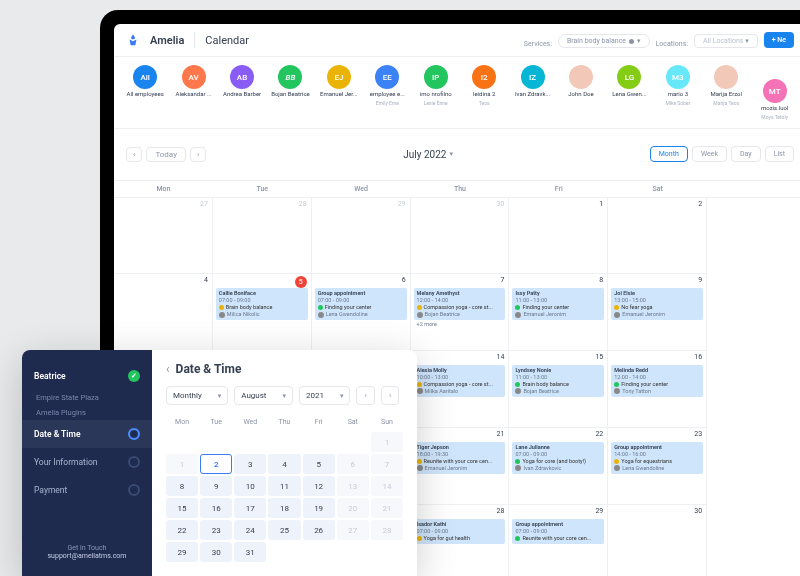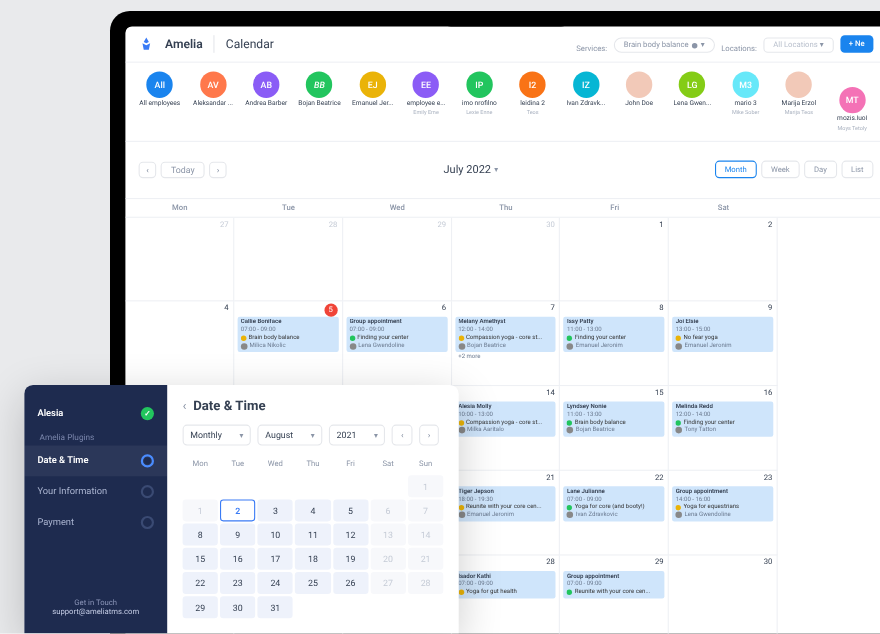--- a/index.html
+++ b/index.html
@@ -119,21 +119,21 @@
         </div>
         <div class="emp">
           <div class="avatar" style="background: rgb(34, 197, 94); font-style: italic;">BB</div>
           <div class="emp-name">Bojan Beatrice</div>
         </div>
         <div class="emp">
           <div class="avatar" style="background: rgb(234, 179, 8);">EJ</div>
           <div class="emp-name">Emanuel Jer...</div>
         </div>
         <div class="emp">
-          <div class="avatar" style="background: #8b5cf6;">EE</div>
+          <div class="avatar" style="background: #3b82f6;">EE</div>
           <div class="emp-name">employee e...</div>
           <div class="emp-sub">Emily Erne</div>
         </div>
         <div class="emp">
           <div class="avatar" style="background: rgb(34, 197, 94);">IP</div>
           <div class="emp-name">imo nrofilno</div>
           <div class="emp-sub">Lexie Enne</div>
         </div>
         <div class="emp">
           <div class="avatar" style="background: rgb(249, 115, 22);">I2</div>
@@ -447,23 +447,24 @@
             </div>
           </div>
         </div>
     </div>
   </div>
 </div>
 
 <div class="widget">
   <div class="side">
     <div class="step completed">
-      <span>Alesia</span>
+      <span>Beatrice</span>
       <span class="check-ind">✓</span>
     </div>
+    <div class="subitem">Empire State Plaza</div>
     <div class="subitem">Amelia Plugins</div>
     <div class="step active">
       <span>Date &amp; Time</span>
       <span class="ring-ind"></span>
     </div>
     <div class="step">
       <span>Your Information</span>
       <span class="step-ind"></span>
     </div>
     <div class="step">

